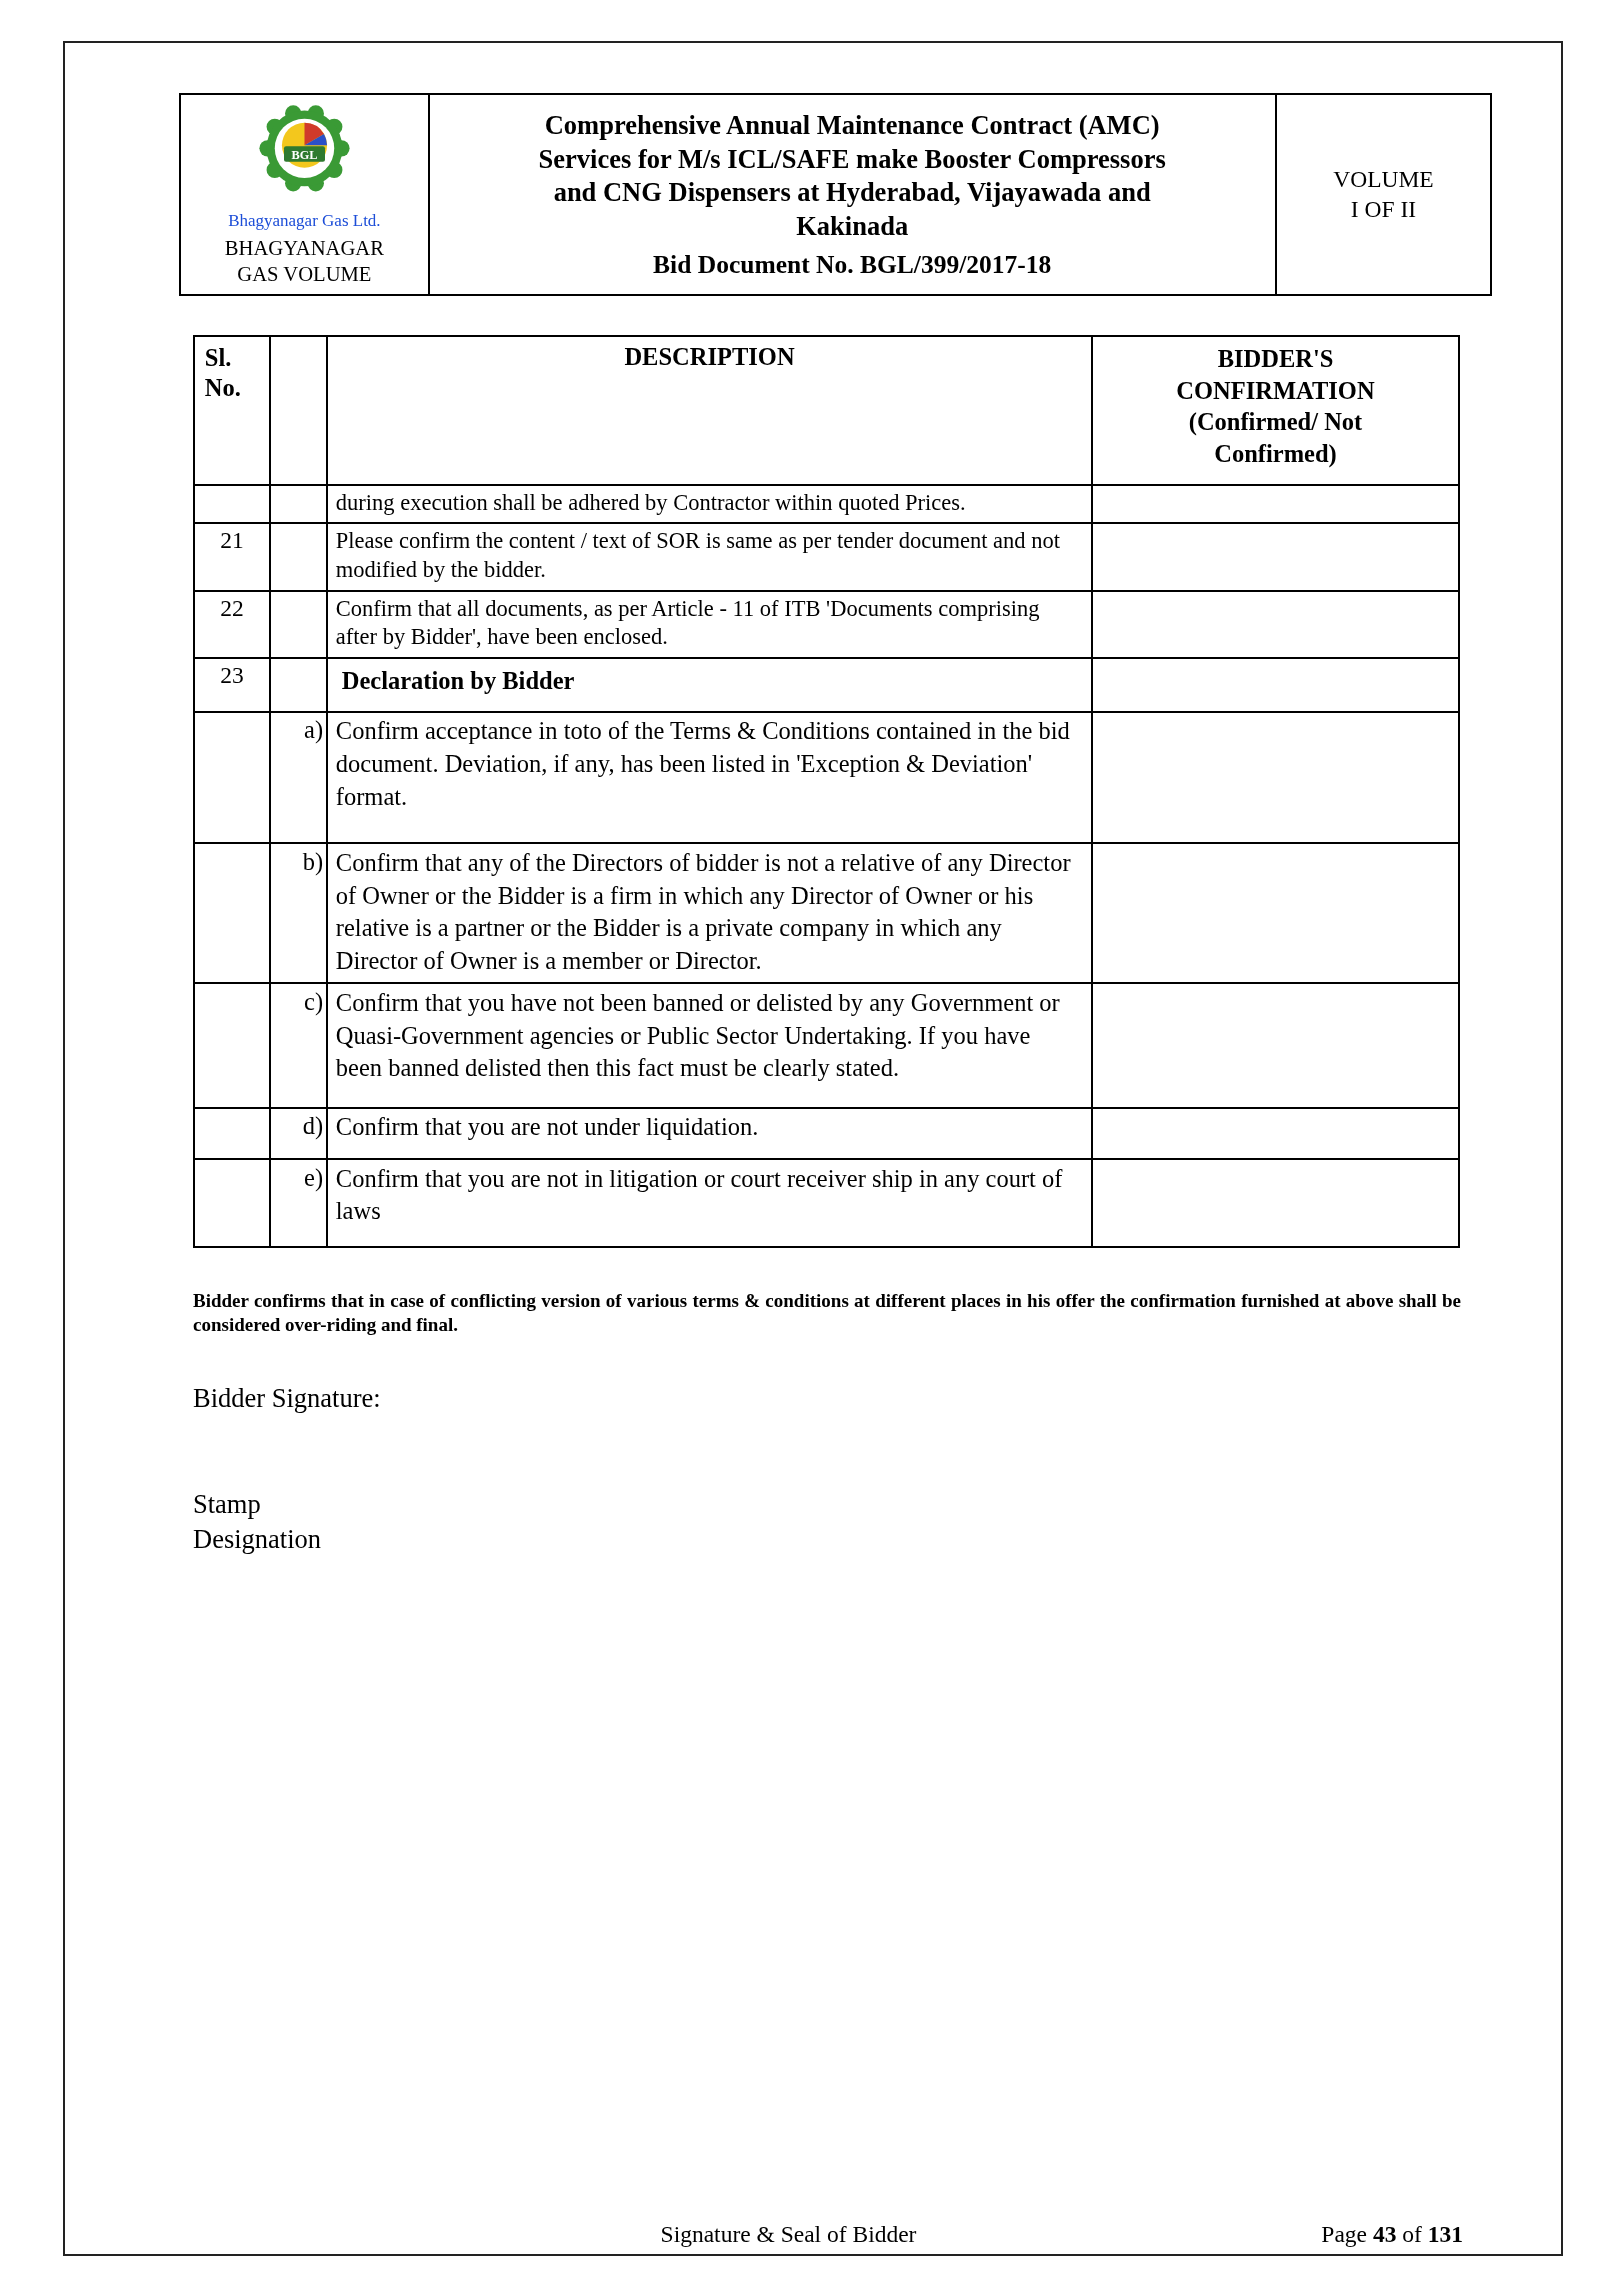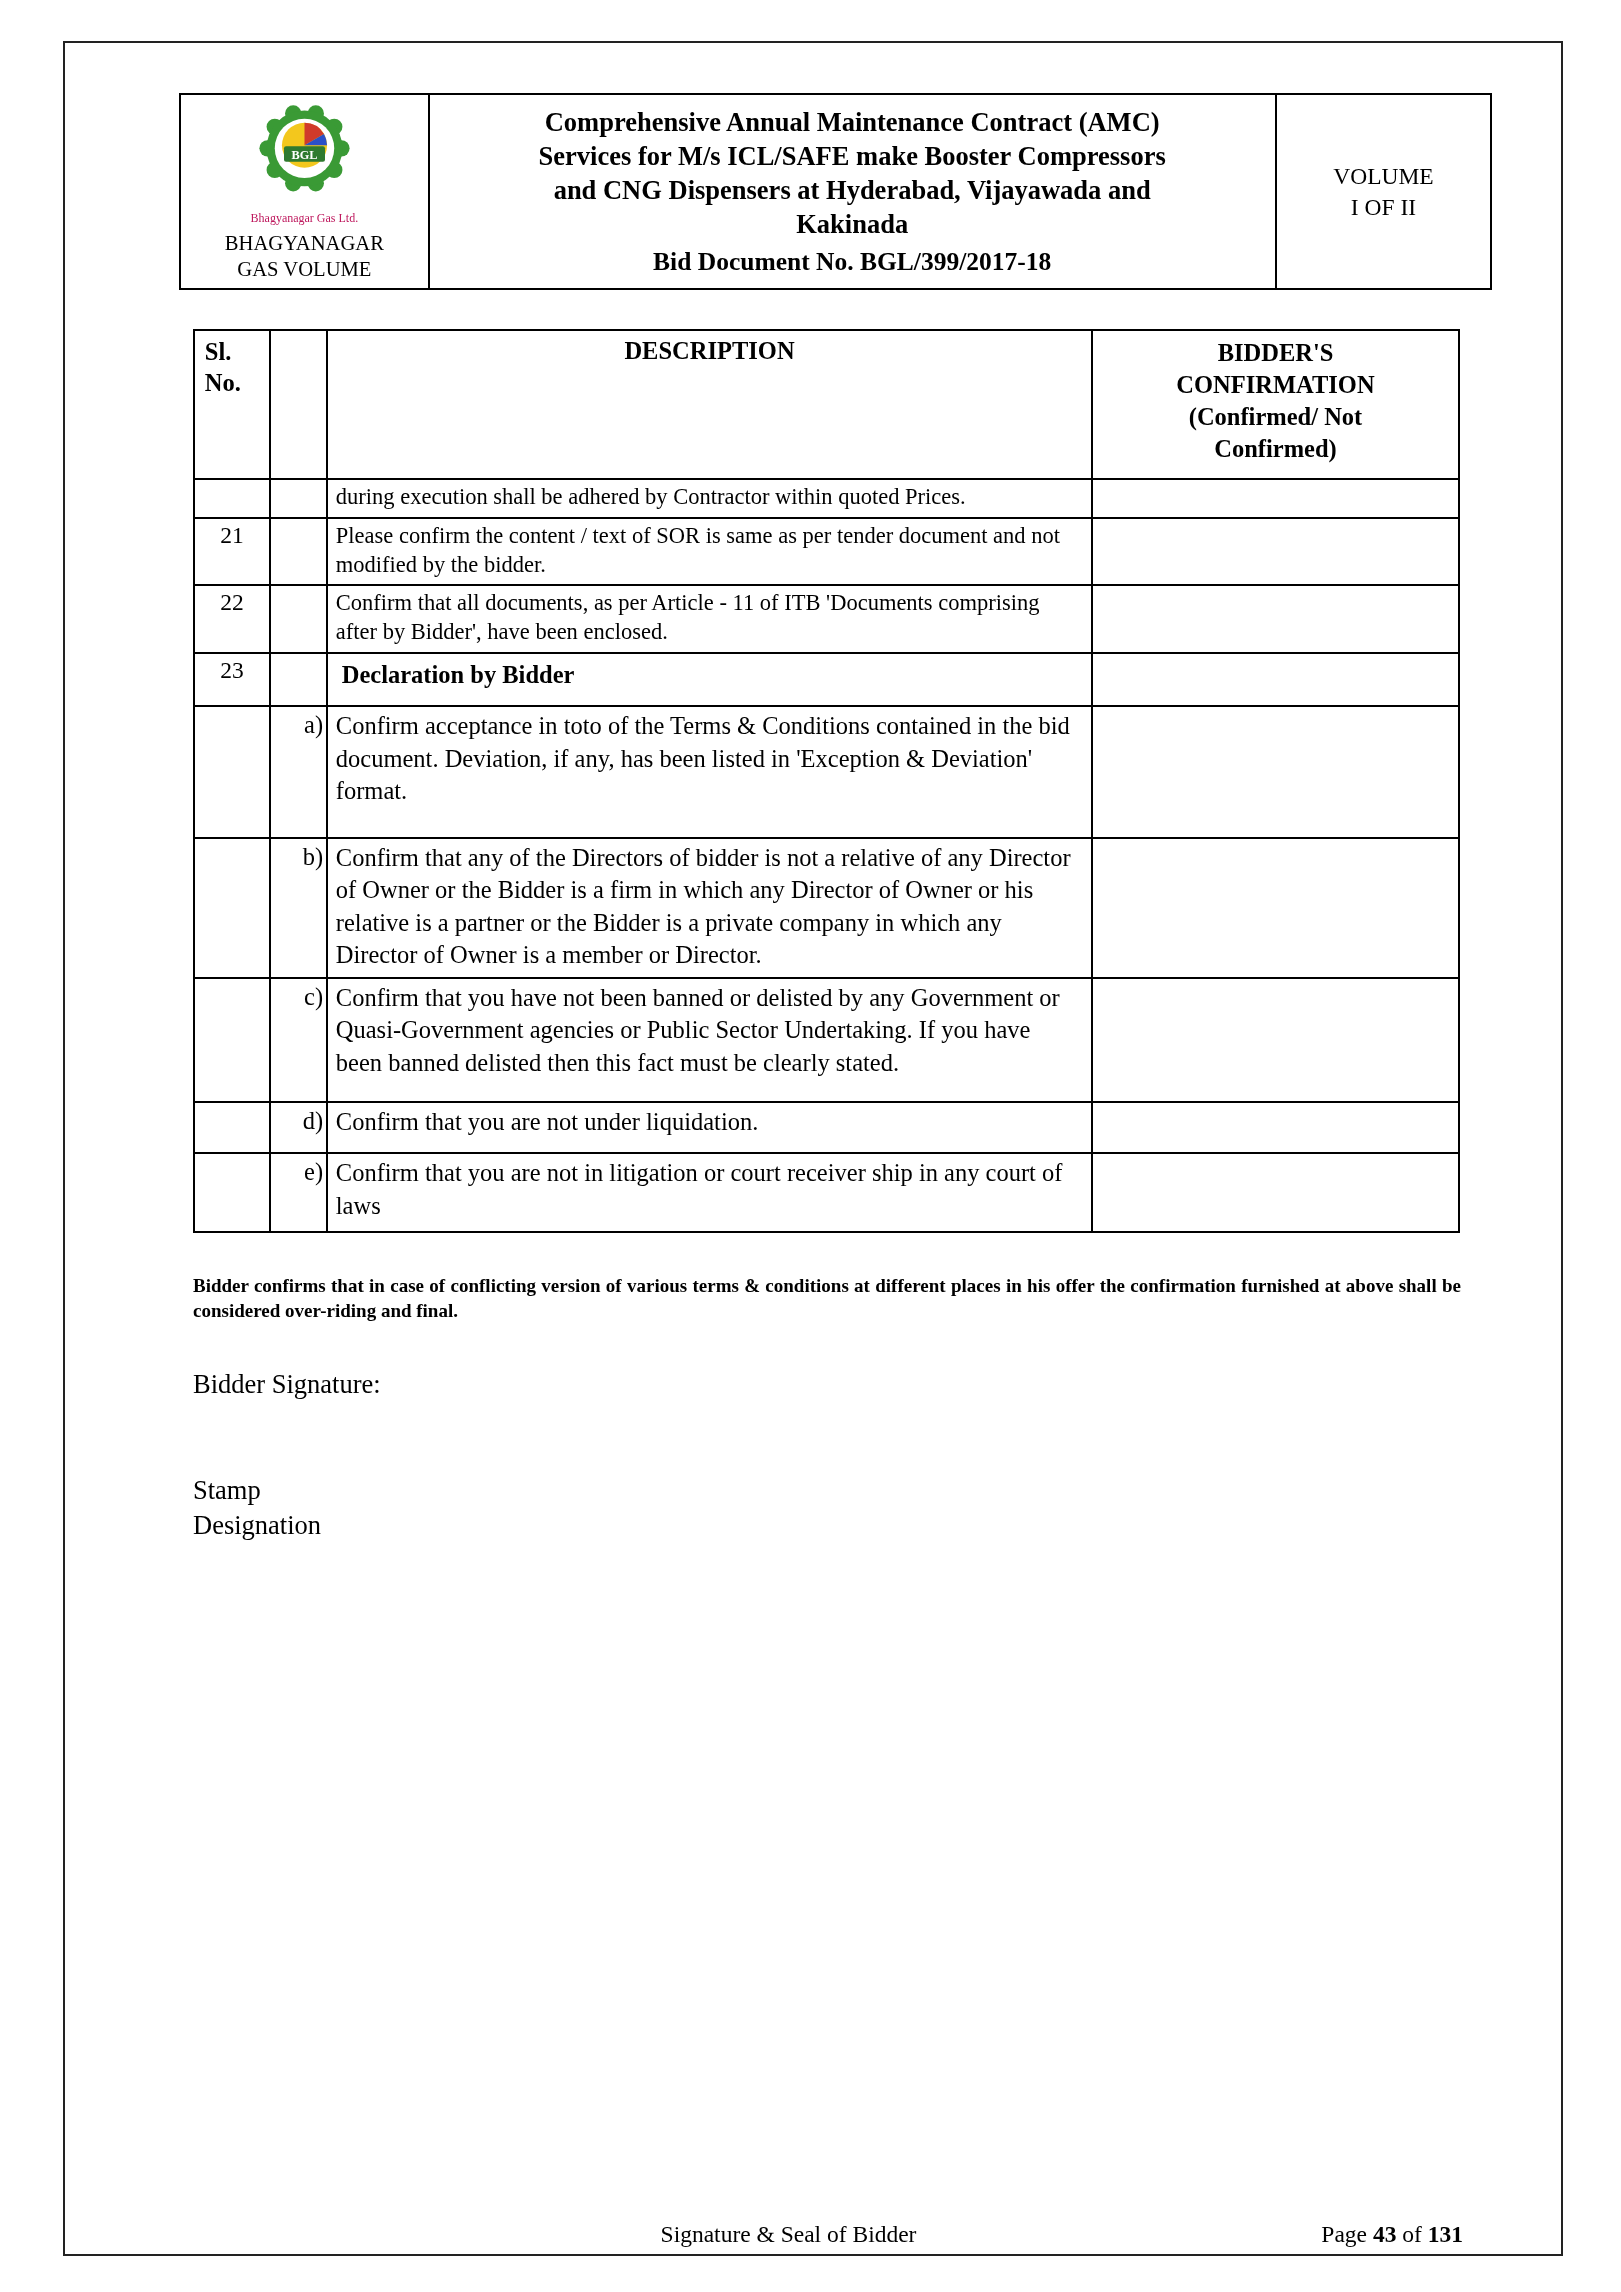--- a/index.html
+++ b/index.html
@@ -28,21 +28,21 @@
     width: 1270px;
     table-layout: fixed;
   }
   .header-table td { border: 2.9px solid #000; vertical-align: middle; padding: 5.9px 5.9px; }
   .logo-cell { width: 235px; text-align: center; }
   .title-cell { width: 833px; text-align: center; }
   .volume-cell { width: 202px; text-align: center; }
   .title-text { font-weight: bold; font-size: 26.5px; line-height: 1.28; white-space: pre-line; }
   .bid-doc { font-weight: bold; font-size: 25.5px; margin-top: 5.9px; }
   .volume-text { font-size: 23.5px; line-height: 1.3; white-space: pre-line; }
-  .logo-caption { color: #be185d; font-size: 12px; line-height: 1.1; }
+  .logo-caption { color: #1d4ed8; font-size: 17px; line-height: 1.1; }
   .org-name { font-size: 20.6px; line-height: 1.25; white-space: pre-line; margin-top: 5.9px; }
 
   
   .main-table {
     border-collapse: collapse;
     margin: 39px 0 0 128px;
     width: 1264px;
     table-layout: fixed;
   }
   .main-table th, .main-table td { border: 2px solid #000; vertical-align: top; }
@@ -53,21 +53,21 @@
   td.sl { text-align: center; font-size: 23.5px; padding-top: 2.9px; }
   td.sub { text-align: right; font-size: 24.5px; padding: 3.9px 2.9px 0 0; }
   td.desc { padding: 2.9px 9.8px 4.9px 7.8px; }
   td.conf { }
   tr.small td.desc { font-size: 22.5px; line-height: 1.28; }
   tr.decl td.desc { font-size: 24.5px; font-weight: bold; padding: 7.8px 7.8px 15.7px 13.7px; }
   tr.large td.desc { font-size: 24.5px; line-height: 1.33; }
   tr.row-a td.desc { padding-bottom: 29px; }
   tr.row-c td.desc { padding-bottom: 21.6px; }
   tr.row-d td.desc { padding-bottom: 13.7px; }
-  tr.row-e td.desc { padding-bottom: 9px; }
+  tr.row-e td.desc { padding-bottom: 18px; }
 
   
   .confirm-para {
     margin: 41px 15px 0 128px;
     width: 1268px;
     font-size: 19px;
     font-weight: bold;
     line-height: 1.3;
     text-align: justify;
   }

